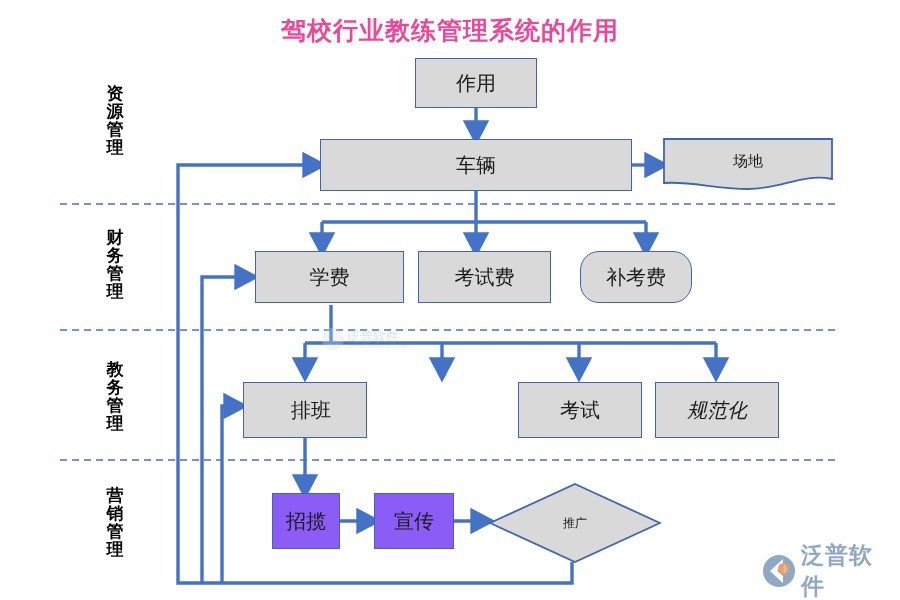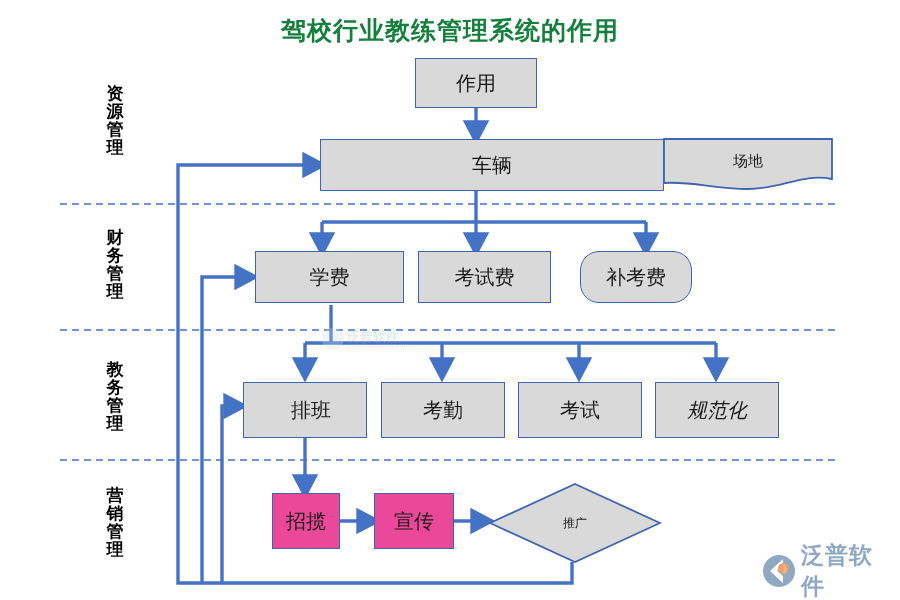--- a/index.html
+++ b/index.html
@@ -6,21 +6,21 @@
   body{
     width:900px;height:600px;position:relative;overflow:hidden;
     font-family:"DejaVu Sans","Liberation Sans",sans-serif;
   }
   #diagram-root{position:absolute;inset:0;width:900px;height:600px;}
   .layer{position:absolute;left:0;top:0;width:900px;height:600px;}
   .svg-layer{pointer-events:none;}
 
   .title{
     position:absolute;left:0;top:14px;width:900px;text-align:center;
-    font-size:25px;font-weight:bold;color:#15803d;letter-spacing:1px;
+    font-size:25px;font-weight:bold;color:#ec4899;letter-spacing:1px;
     font-family:"DejaVu Serif","Liberation Serif",serif;
   }
 
   .band-label{
     position:absolute;
     width:30px;
     font-size:17px;font-weight:bold;color:#000;
     line-height:1.06;
     text-align:center;
     font-family:"DejaVu Serif","Liberation Serif",serif;
@@ -28,21 +28,21 @@
   }
 
   .node{
     position:absolute;
     box-sizing:border-box;
     display:flex;align-items:center;justify-content:center;
     font-size:20px;color:#1a1a1a;
     font-family:"DejaVu Serif","Liberation Serif",serif;
     background:#d9d9d9;border:1.6px solid #3f65b0;
   }
-  .node.lightblue{background:#ec4899;border-color:#3f65b0;}
+  .node.lightblue{background:#8b5cf6;border-color:#3f65b0;}
 
   .doc-node{position:absolute;}
   .doc-node .doc-label{
     position:absolute;left:0;top:0;width:100%;height:100%;
     display:flex;align-items:center;justify-content:center;
     font-size:15px;color:#1a1a1a;
     font-family:"DejaVu Serif","Liberation Serif",serif;
     padding-bottom:8px;box-sizing:border-box;
   }
   .diamond-node{position:absolute;}
@@ -140,35 +140,34 @@
 务
 管
 理</div>
   <div class="band-label" style="left:100px;top:486px;">营
 销
 管
 理</div>
 
   <div class="node" style="left:415px;top:58px;width:122px;height:50px;">作用</div>
 
-  <div class="node" style="left:320px;top:139px;width:344px;height:52px;">车辆</div>
+  <div class="node" style="left:320px;top:139px;width:312px;height:52px;">车辆</div>
 
   <div class="doc-node" style="left:662px;top:137px;width:172px;height:56px;">
     <svg width="172" height="56" viewBox="0 0 172 56">
       <path d="M2,2 L170,2 L170,42 C140,36 120,52 86,52 C52,52 30,44 2,46 Z" fill="#d9d9d9" stroke="#3f65b0" stroke-width="1.8"></path>
     </svg>
     <span class="doc-label">场地</span>
   </div>
 
   <div class="node" style="left:255px;top:251px;width:149px;height:52px;">学费</div>
   <div class="node" style="left:418px;top:251px;width:133px;height:52px;">考试费</div>
   <div class="node" style="left:580px;top:251px;width:112px;height:52px;border-radius:19px;">补考费</div>
 
   <div class="node" style="left:243px;top:382px;width:124px;height:56px;padding-left:12px;">排班</div>
-  <div class="node" style="left:381px;top:382px;width:124px;height:56px;">考勤</div>
   <div class="node" style="left:518px;top:382px;width:124px;height:56px;">考试</div>
   <div class="node" style="left:655px;top:382px;width:124px;height:56px;font-style:italic;">规范化</div>
 
   <div class="node lightblue" style="left:272px;top:493px;width:68px;height:56px;">招揽</div>
   <div class="node lightblue" style="left:374px;top:493px;width:80px;height:56px;">宣传</div>
 
   <div class="diamond-node" style="left:488px;top:482px;width:174px;height:82px;">
     <svg width="174" height="82" viewBox="0 0 174 82">
       <polygon points="87,2 172,41 87,80 2,41" fill="#d9d9d9" stroke="#3f65b0" stroke-width="1.8"></polygon>
     </svg>

